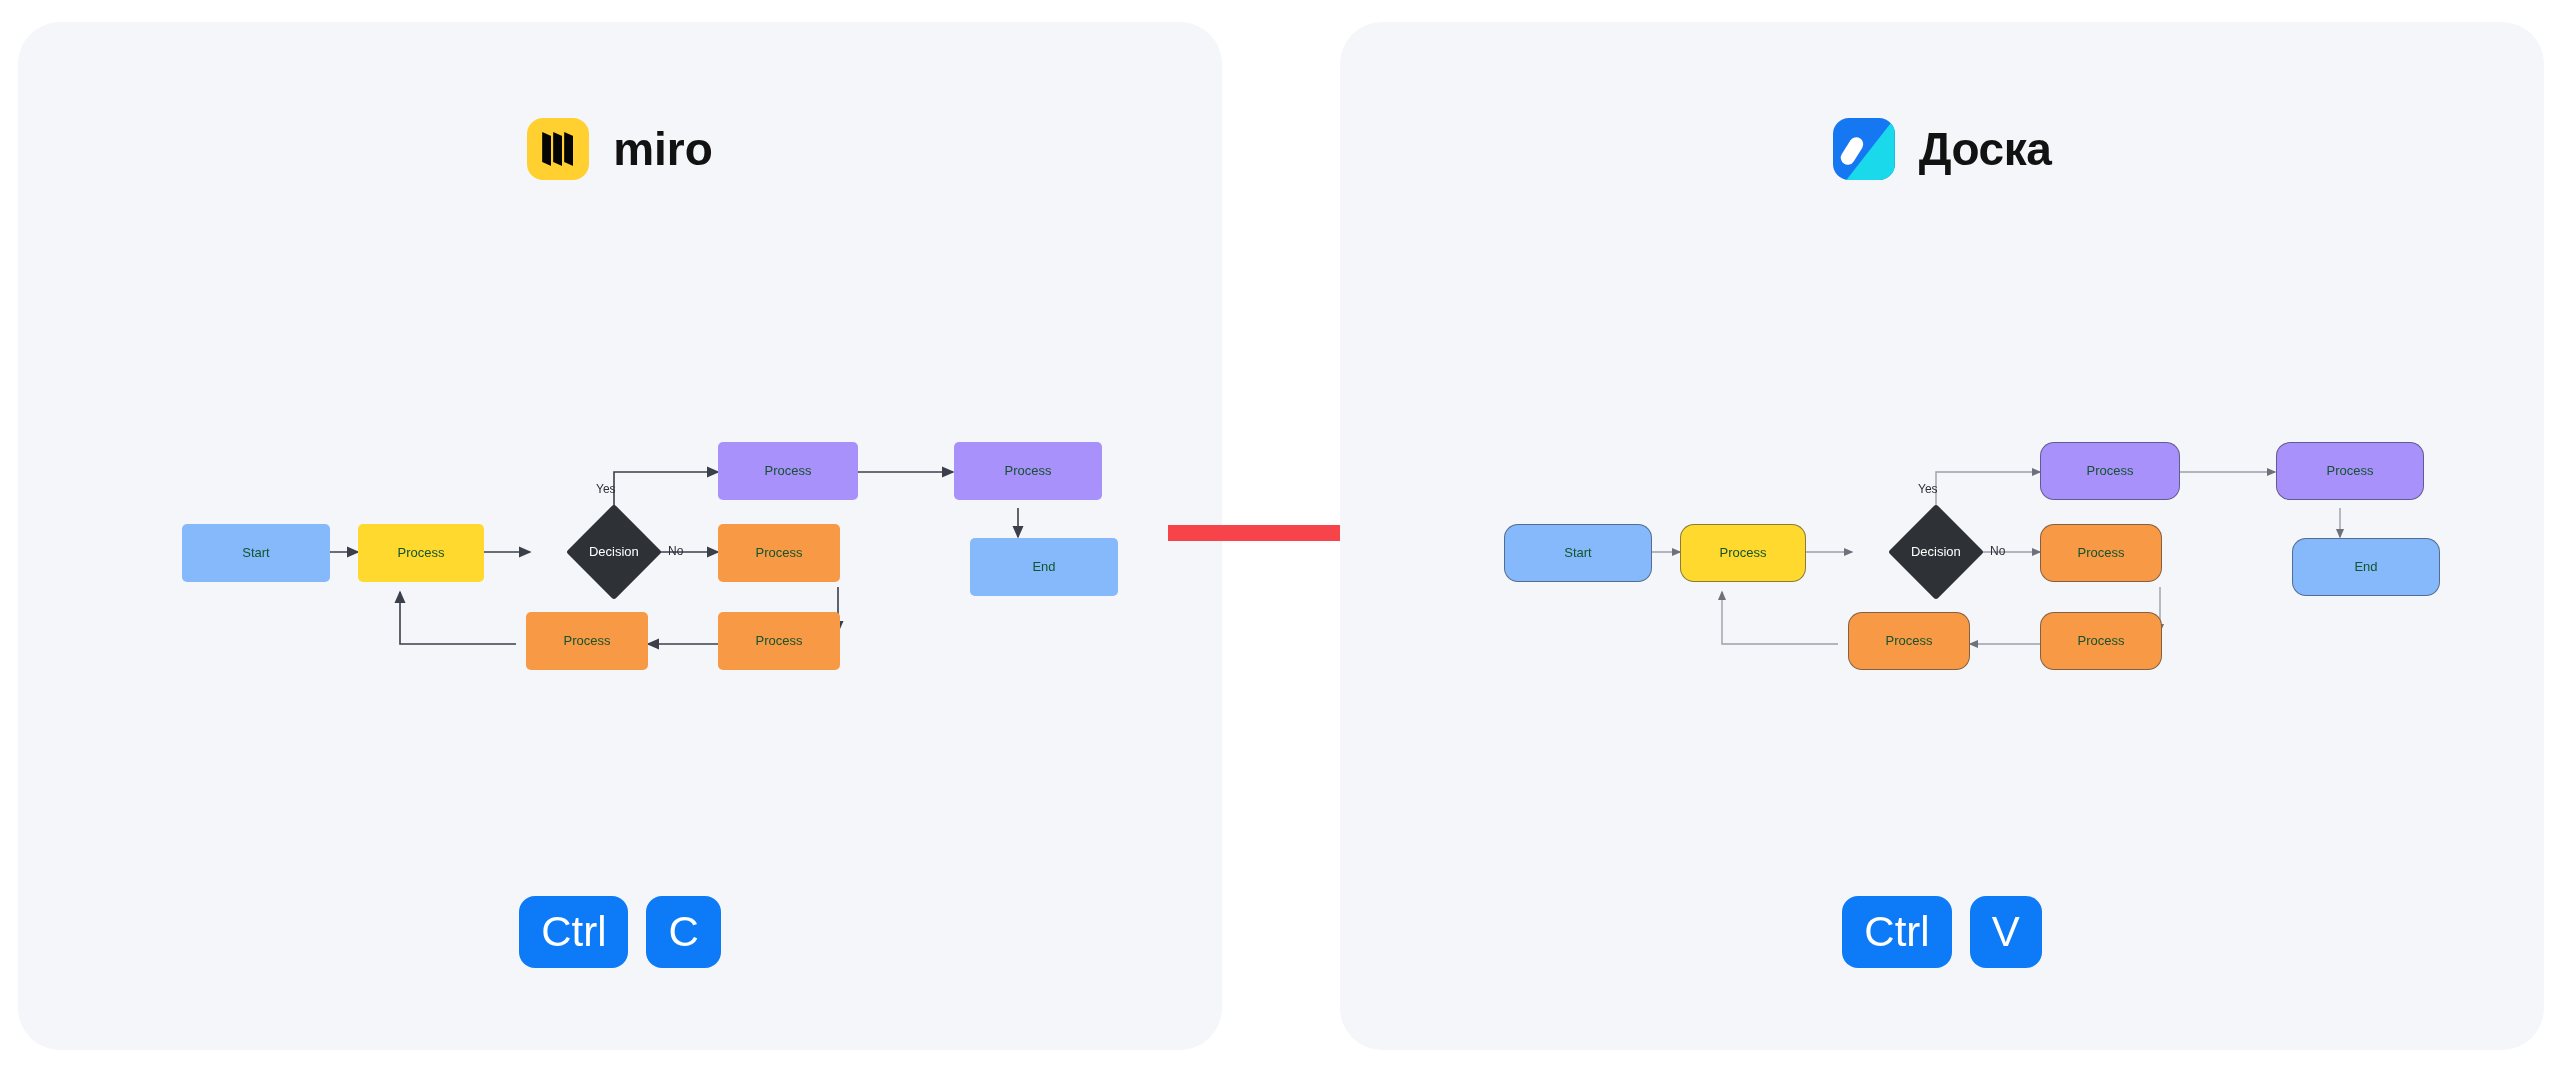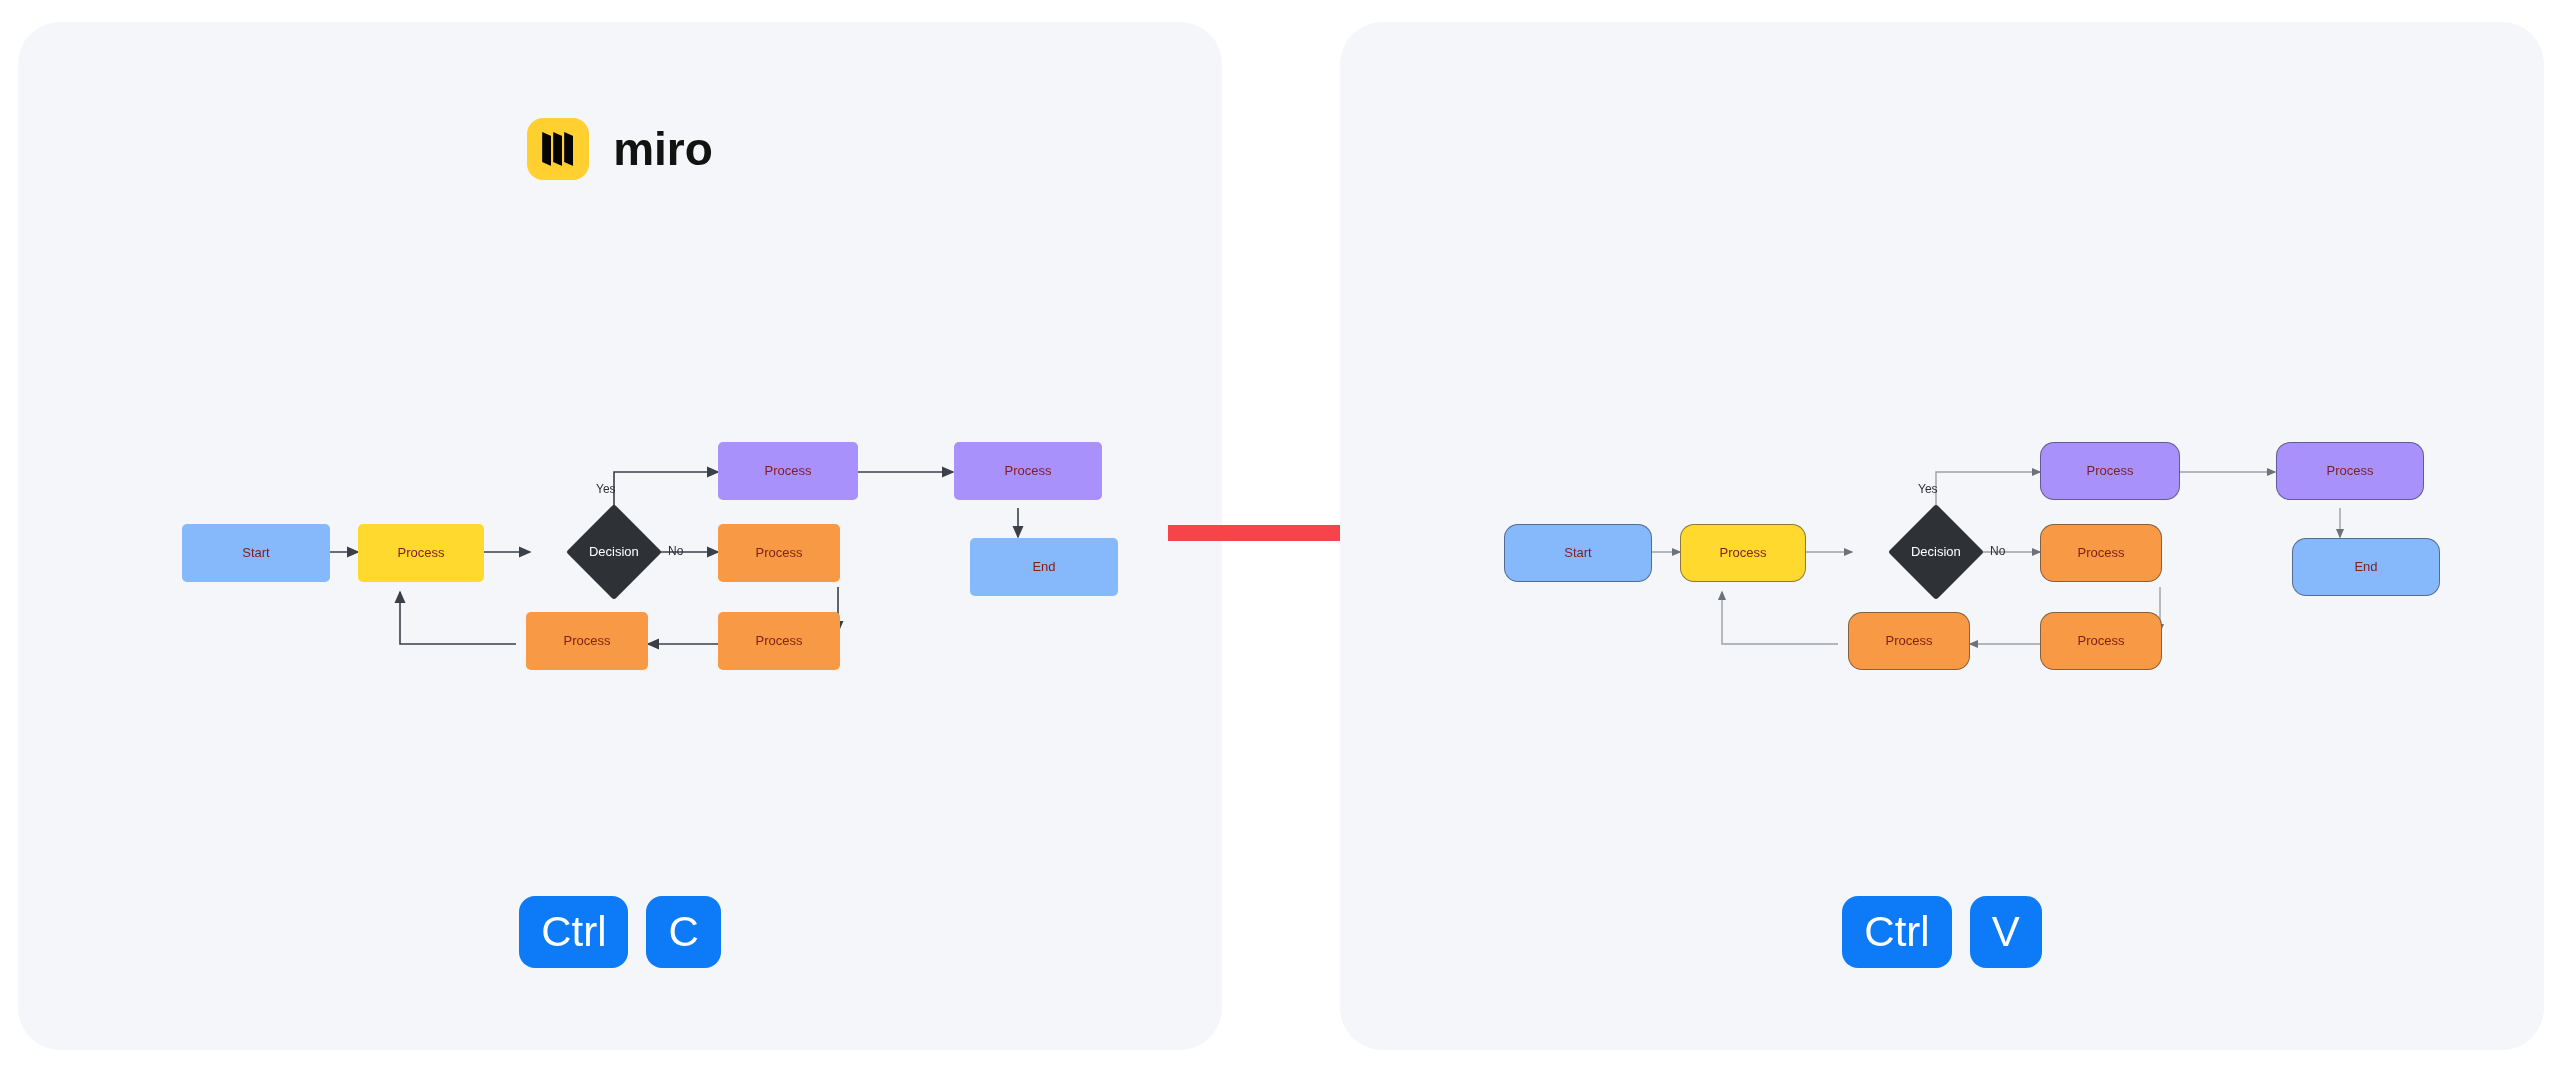--- a/index.html
+++ b/index.html
@@ -92,21 +92,21 @@
     top: 300px;
     width: 1204px;
     height: 320px;
   }
   .node {
     position: absolute;
     display: flex;
     align-items: center;
     justify-content: center;
     font-size: 13px;
-    color: #7f1d1d;
+    color: #14532d;
     text-align: center;
     box-sizing: border-box;
     line-height: 1.1;
   }
   .node.rect { border-radius: 5px; }
   .chart.soft .node.rect { border-radius: 14px; border: 1px solid rgba(40,45,60,.55); }
   .node.blue   { background: #86b9fb; margin-left: 16px; }
   .node.yellow { background: #ffd92e; }
   .node.orange { background: #f89a45; }
   .node.purple { background: #a891fb; }
@@ -236,20 +236,27 @@
     <div class="key">C</div>
   </div>
 </div>
 
 <svg id="transfer-arrow" viewBox="0 0 250 56">
   <path d="M0,20 L196,20 L196,4 L250,28 L196,52 L196,36 L0,36 z" fill="#f7444a"></path>
 </svg>
 
 <div class="panel" id="panel-right">
 
+  <div class="brand">
+    <div class="brand-icon icon-doska">
+      <div class="cyan"></div>
+      <div class="marker"></div>
+    </div>
+    <div class="brand-name">Доска</div>
+  </div>
 
   <div class="chart soft">
     <svg width="1204" height="320">
       <defs>
         <marker id="ah-r" markerWidth="8" markerHeight="8" refX="6" refY="4" orient="auto">
           <path d="M0,1 L7,4 L0,7 z" fill="#6d717a"></path>
         </marker>
       </defs>
       <g stroke="#9aa0a8" stroke-width="1.4" fill="none" marker-end="url(#ah-r)">
         <path d="M296,230 L340,230"></path>

